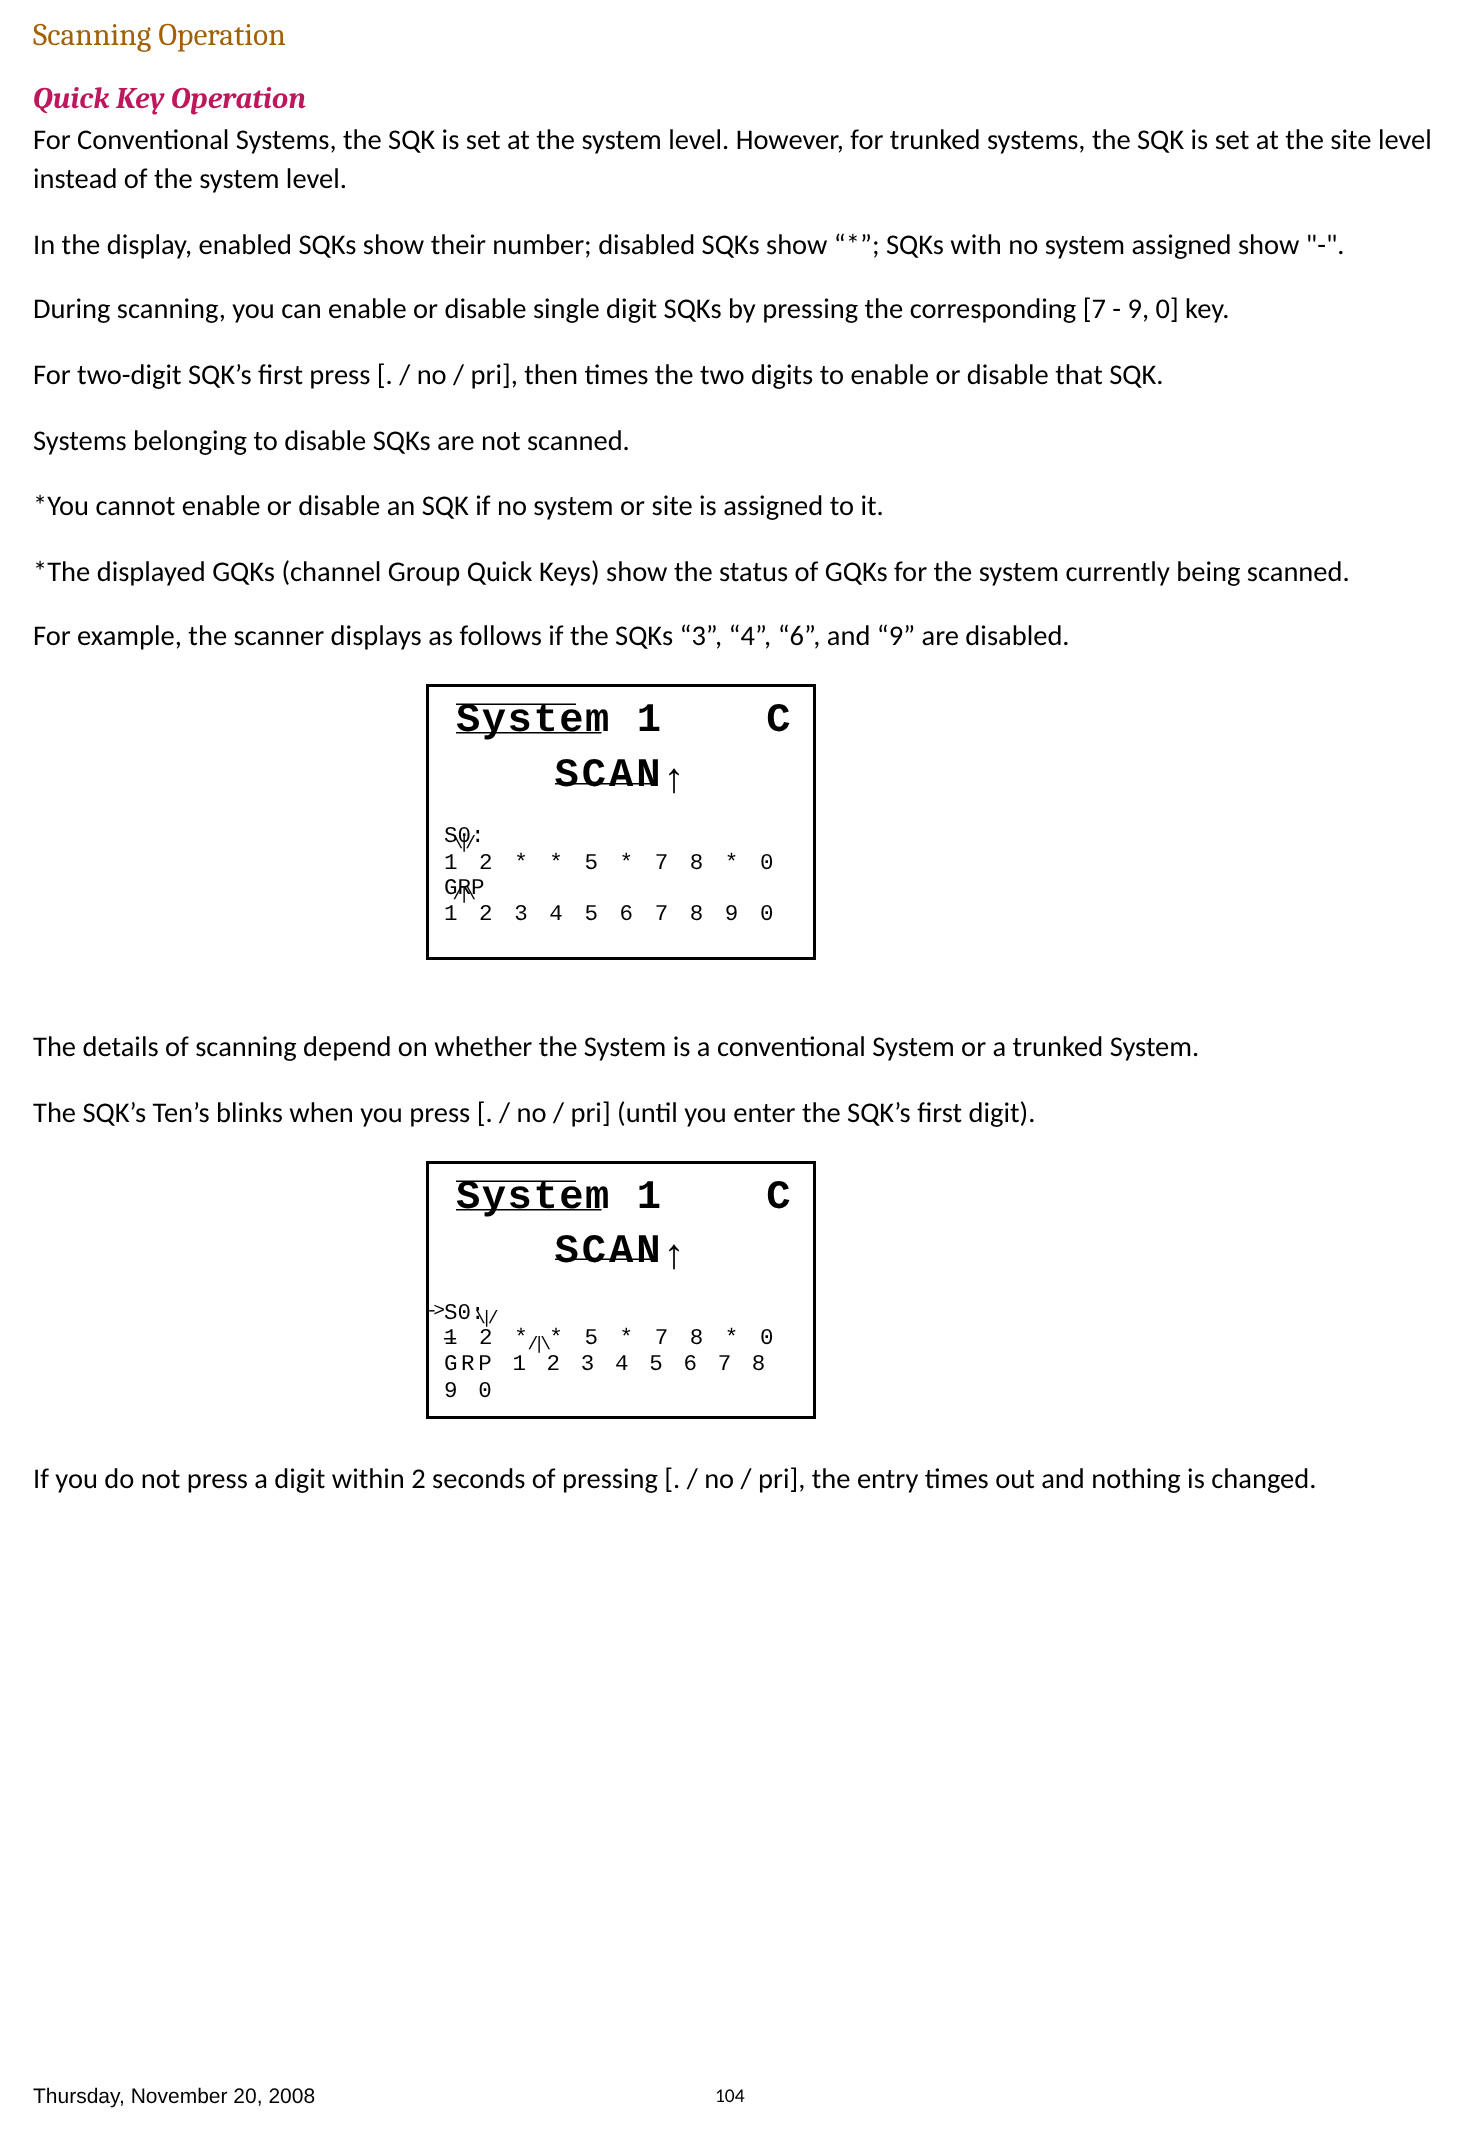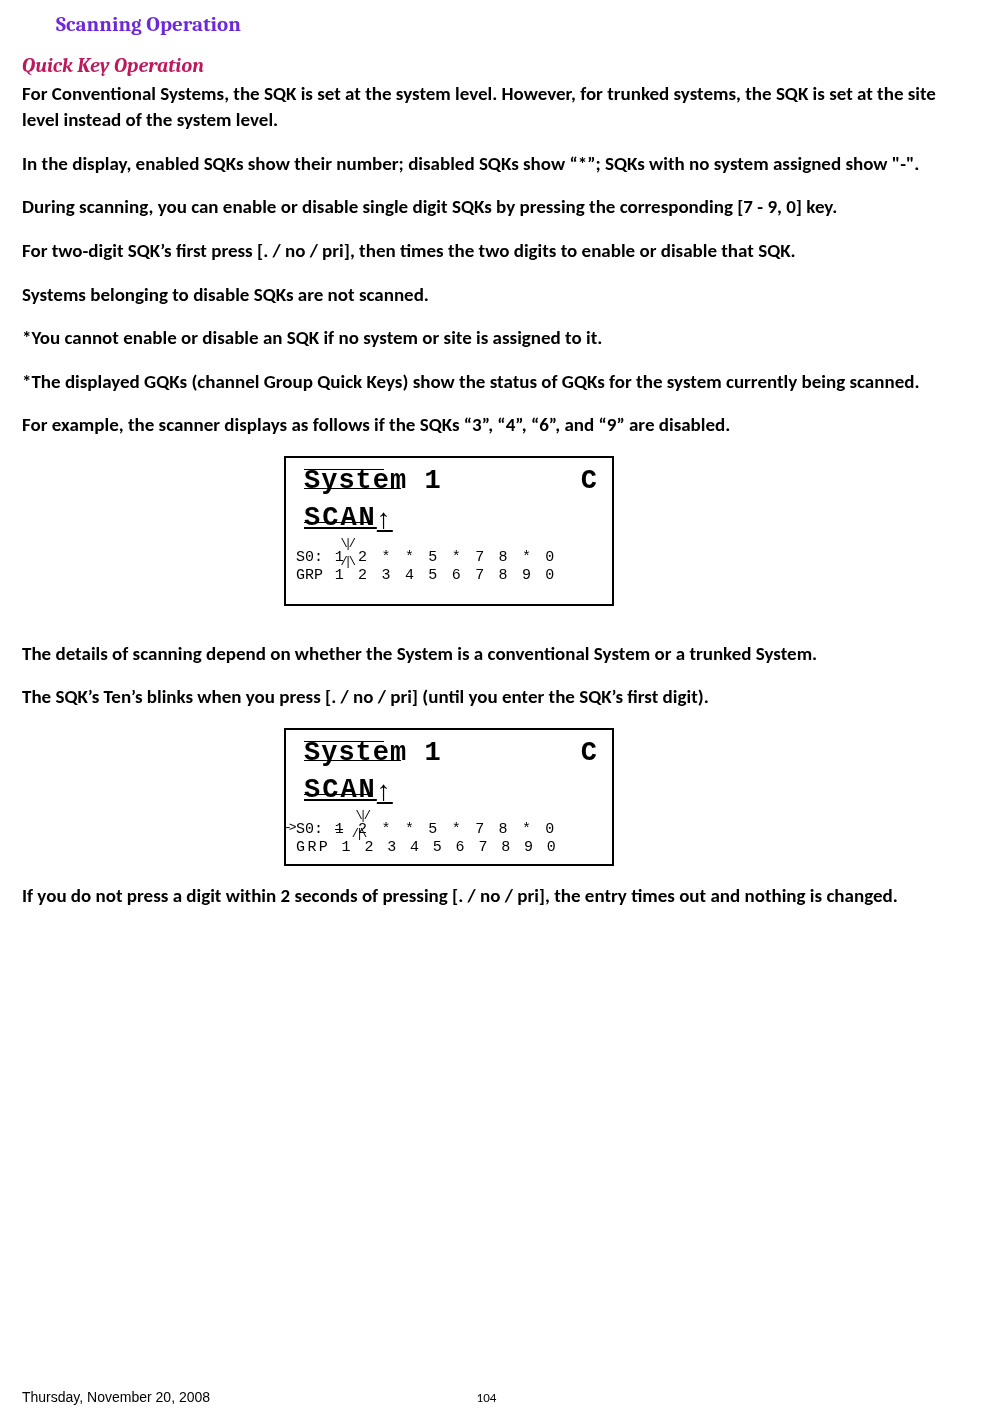--- a/index.html
+++ b/index.html
@@ -13,66 +13,63 @@
       line-height: 1.35;
       color: #000;
       background: #fff;
       width: 987px;
       height: 1427px;
       padding: 10px 22px 20px 22px;
       position: relative;
     }
     .heading1 {
       font-family: Cambria, Georgia, serif;
-      color: #6d28d9;
+      color: #a16207;
       font-size: 21px;
-      font-weight: bold;
+      font-weight: normal;
       margin-bottom: 14px;
-      margin-left: 34px;
     }
     .heading2 {
       font-family: Cambria, Georgia, serif;
       color: #be185d;
       font-size: 20px;
       font-weight: bold;
       font-style: italic;
       margin-bottom: 2px;
     }
     .para {
       margin-bottom: 18px;
-      font-weight: bold;
     }
     .display-box {
       border: 2px solid #000;
-      width: 330px;
+      width: 260px;
       margin-left: 262px;
-      margin-bottom: 17px;
+      margin-bottom: 28px;
       padding: 5px 10px 20px 10px;
       position: relative;
     }
     .display-line1 {
       font-family: "Courier New", monospace;
       font-size: 27px;
       letter-spacing: 1px;
       display: flex;
       justify-content: space-between;
       padding-left: 8px;
       padding-right: 4px;
       margin-bottom: 0px;
     }
     .display-line2 {
       font-family: "Courier New", monospace;
       font-size: 27px;
       letter-spacing: 2px;
       display: flex;
-      justify-content: flex-start;
+      justify-content: center;
       padding-left: 8px;
       padding-right: 8px;
       margin-bottom: 12px;
-      text-decoration: underline;
     }
     .system-text {
       position:relative;
     }
     .overline {
       position:absolute;
       border-top: 1.5px solid #000;
       height: 4px;
     }
     .under-row {

